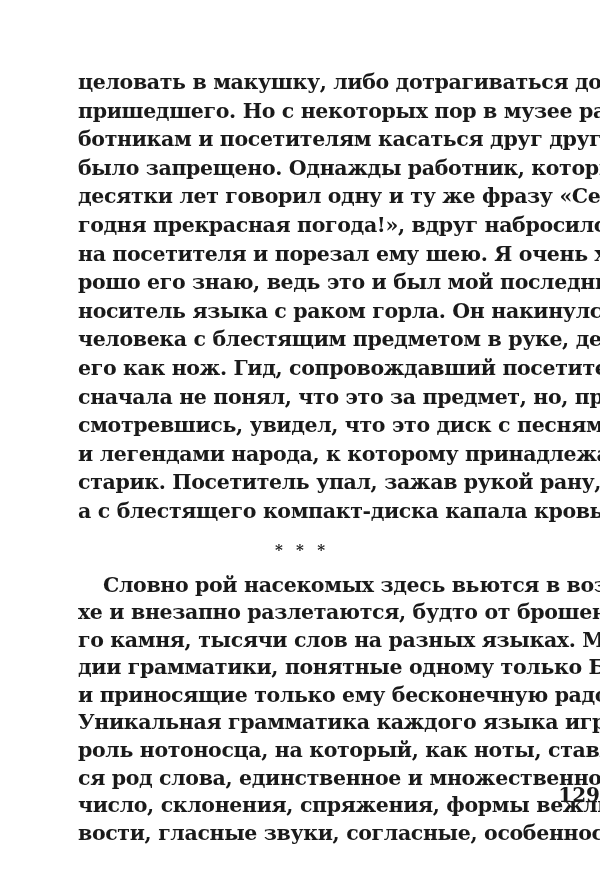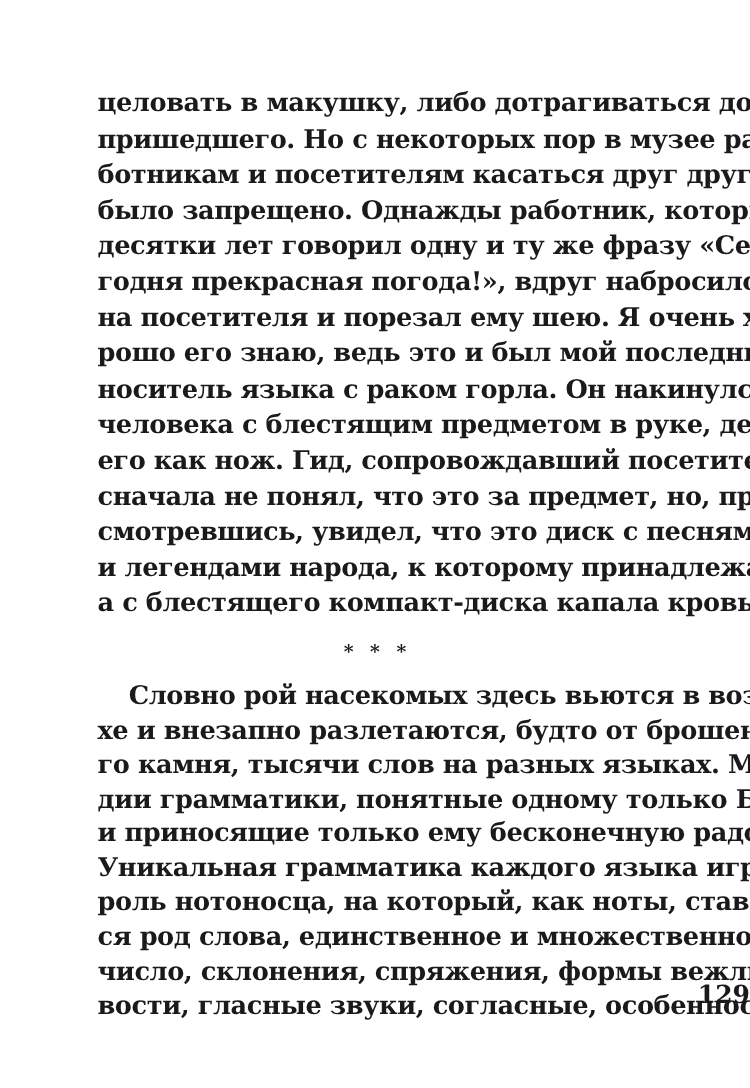--- a/index.html
+++ b/index.html
@@ -78,20 +78,21 @@
     <span class="line">десятки лет говорил одну и ту же фразу «Се-</span>
     <span class="line">годня прекрасная погода!», вдруг набросился</span>
     <span class="line">на посетителя и порезал ему шею. Я очень хо-</span>
     <span class="line">рошо его знаю, ведь это и был мой последний</span>
     <span class="line">носитель языка с раком горла. Он накинулся на</span>
     <span class="line">человека с блестящим предметом в руке, держа</span>
     <span class="line">его как нож. Гид, сопровождавший посетителя,</span>
     <span class="line">сначала не понял, что это за предмет, но, при-</span>
     <span class="line">смотревшись, увидел, что это диск с песнями</span>
     <span class="line">и легендами народа, к которому принадлежал</span>
+    <span class="line">старик. Посетитель упал, зажав рукой рану,</span>
     <span class="line last">а с блестящего компакт-диска капала кровь.</span>
   </div>
 
   <span class="separator">* * *</span>
 
   <div class="paragraph para2">
     <span class="line indent">Словно рой насекомых здесь вьются в возду-</span>
     <span class="line">хе и внезапно разлетаются, будто от брошенно-</span>
     <span class="line">го камня, тысячи слов на разных языках. Мело-</span>
     <span class="line">дии грамматики, понятные одному только Богу</span>

